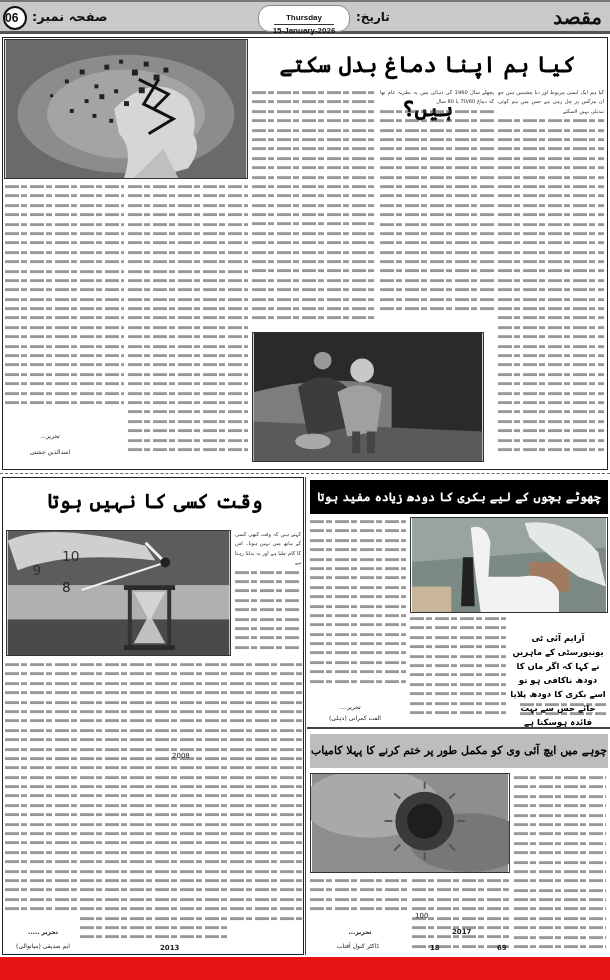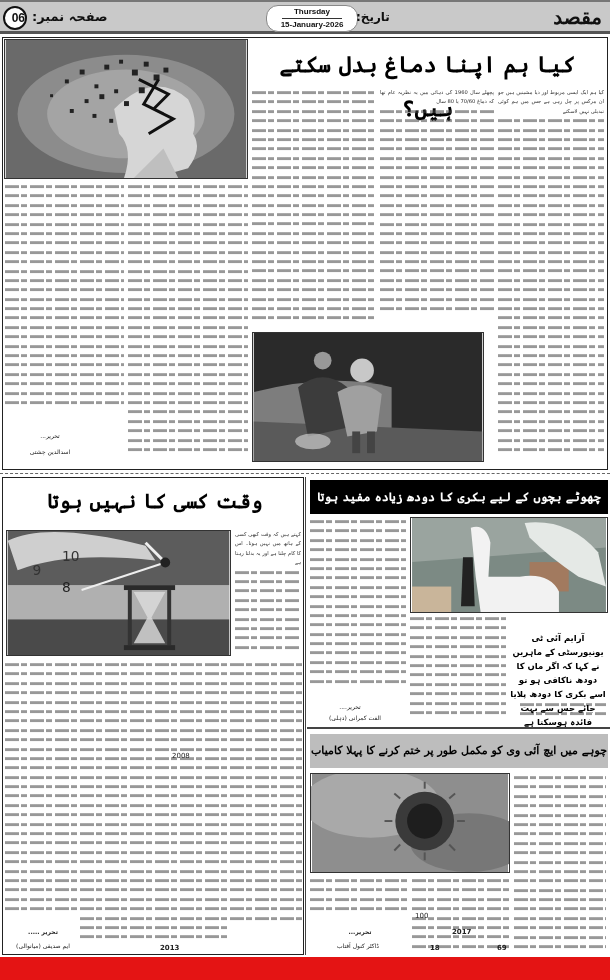--- a/index.html
+++ b/index.html
@@ -1,20 +1,20 @@
 <!DOCTYPE html>
 <html><head>
 <meta charset="utf-8">
 <style>
 *{box-sizing:border-box;margin:0;padding:0}
 body{width:610px;height:980px;background:#fff;font-family:"DejaVu Sans",sans-serif;overflow:hidden;position:relative;color:#111}
 .masthead{position:absolute;left:0;top:0;width:610px;height:34px;background:#c9c9c9;border-bottom:3px solid #555;border-top:2px solid #777}
-.pgnum{position:absolute;left:3px;top:4px;width:24px;height:24px;border:2px solid #111;border-radius:50%;background:#fff;font:bold 12px "Liberation Sans",sans-serif;text-align:right;line-height:20px}
+.pgnum{position:absolute;left:3px;top:4px;width:24px;height:24px;border:2px solid #111;border-radius:50%;background:#fff;font:bold 12px "Liberation Sans",sans-serif;text-align:left;line-height:20px}
 .pglabel{position:absolute;left:32px;top:7px;font:bold 13px "DejaVu Sans",sans-serif;direction:rtl}
-.datebox{position:absolute;left:266px;top:3px;width:92px;height:27px;background:#fff;border-radius:12px;border:1px solid #888;text-align:center;font:bold 8px "Liberation Sans",sans-serif;line-height:12px;padding-top:0}
+.datebox{position:absolute;left:258px;top:3px;width:92px;height:27px;background:#fff;border-radius:12px;border:1px solid #888;text-align:center;font:bold 8px "Liberation Sans",sans-serif;line-height:12px;padding-top:6px}
 .datebox .line{border-top:1px solid #333;width:60px;margin:0 auto}
 .datelabel{position:absolute;left:356px;top:8px;font:bold 12px "DejaVu Sans",sans-serif;direction:rtl}
 .logo{position:absolute;right:8px;top:3px;font:bold 20px "DejaVu Serif",serif;direction:rtl}
 .box{position:absolute;border:1px solid #222}
 .h-urdu{position:absolute;direction:rtl;font-family:"DejaVu Serif",serif;font-weight:bold;text-align:center;color:#000}
 .photo{position:absolute;border:1px solid #333}
 .txt{position:absolute;direction:rtl;font-size:5.2px;line-height:9.4px;color:#333;text-align:justify;overflow:hidden}
 .txt .l{display:block;height:9.4px;background:repeating-linear-gradient(90deg,#444 0 14px,transparent 14px 16px,#444 16px 22px,transparent 22px 25px);opacity:.55;margin-bottom:0;transform:scaleY(.32);transform-origin:center}
 .rule{position:absolute;background:#444}
 .dashrule{position:absolute;border-top:1px dashed #666;height:0}

